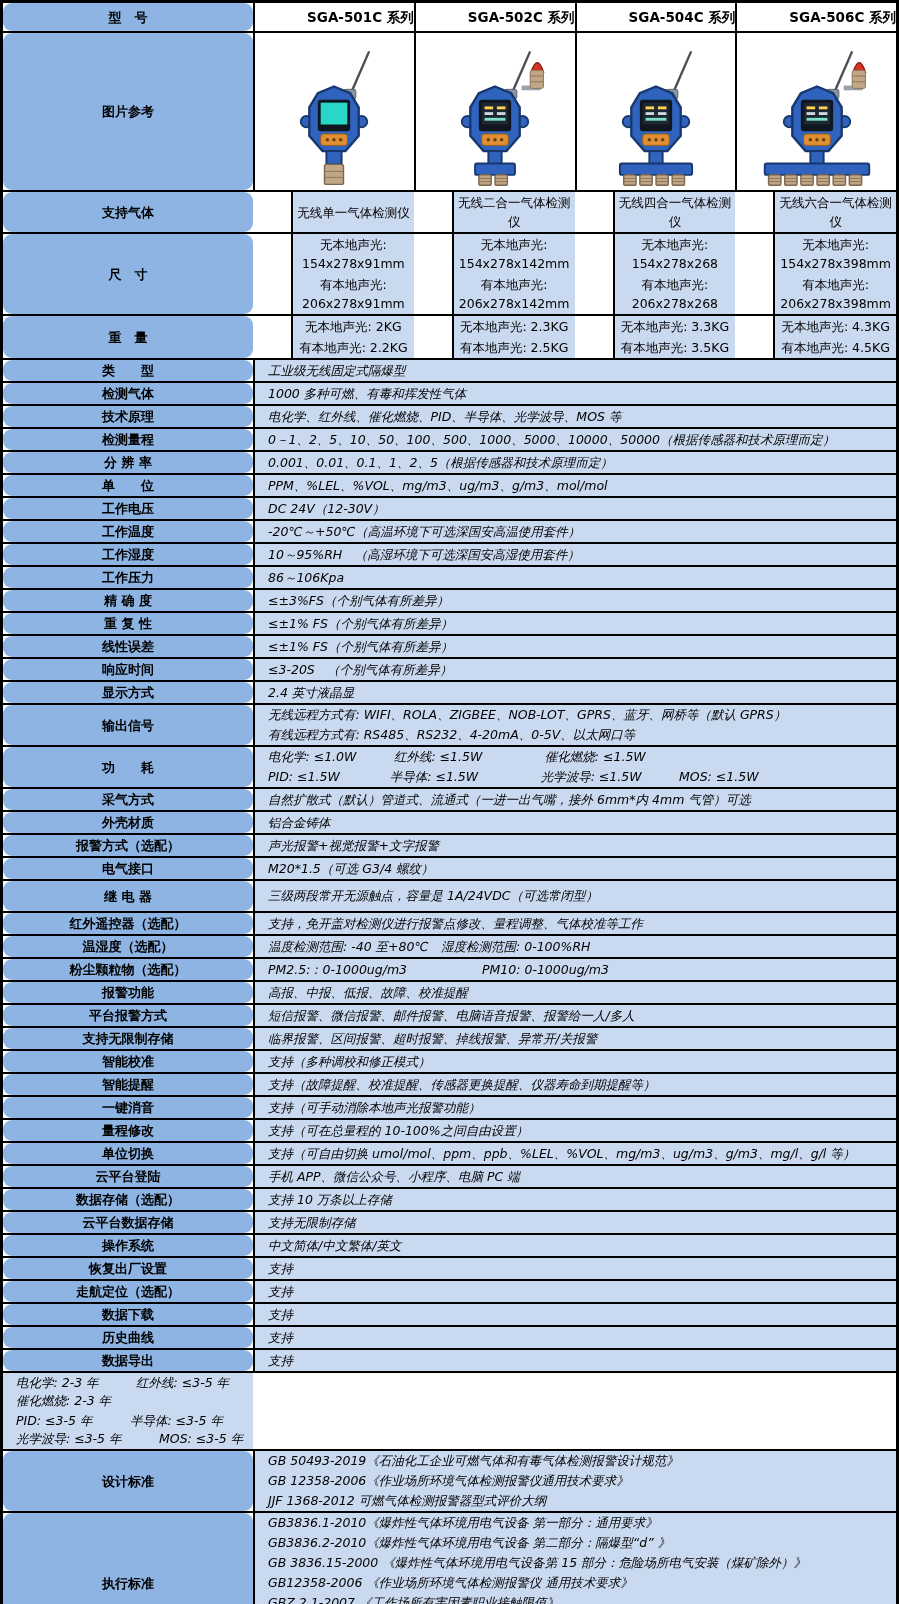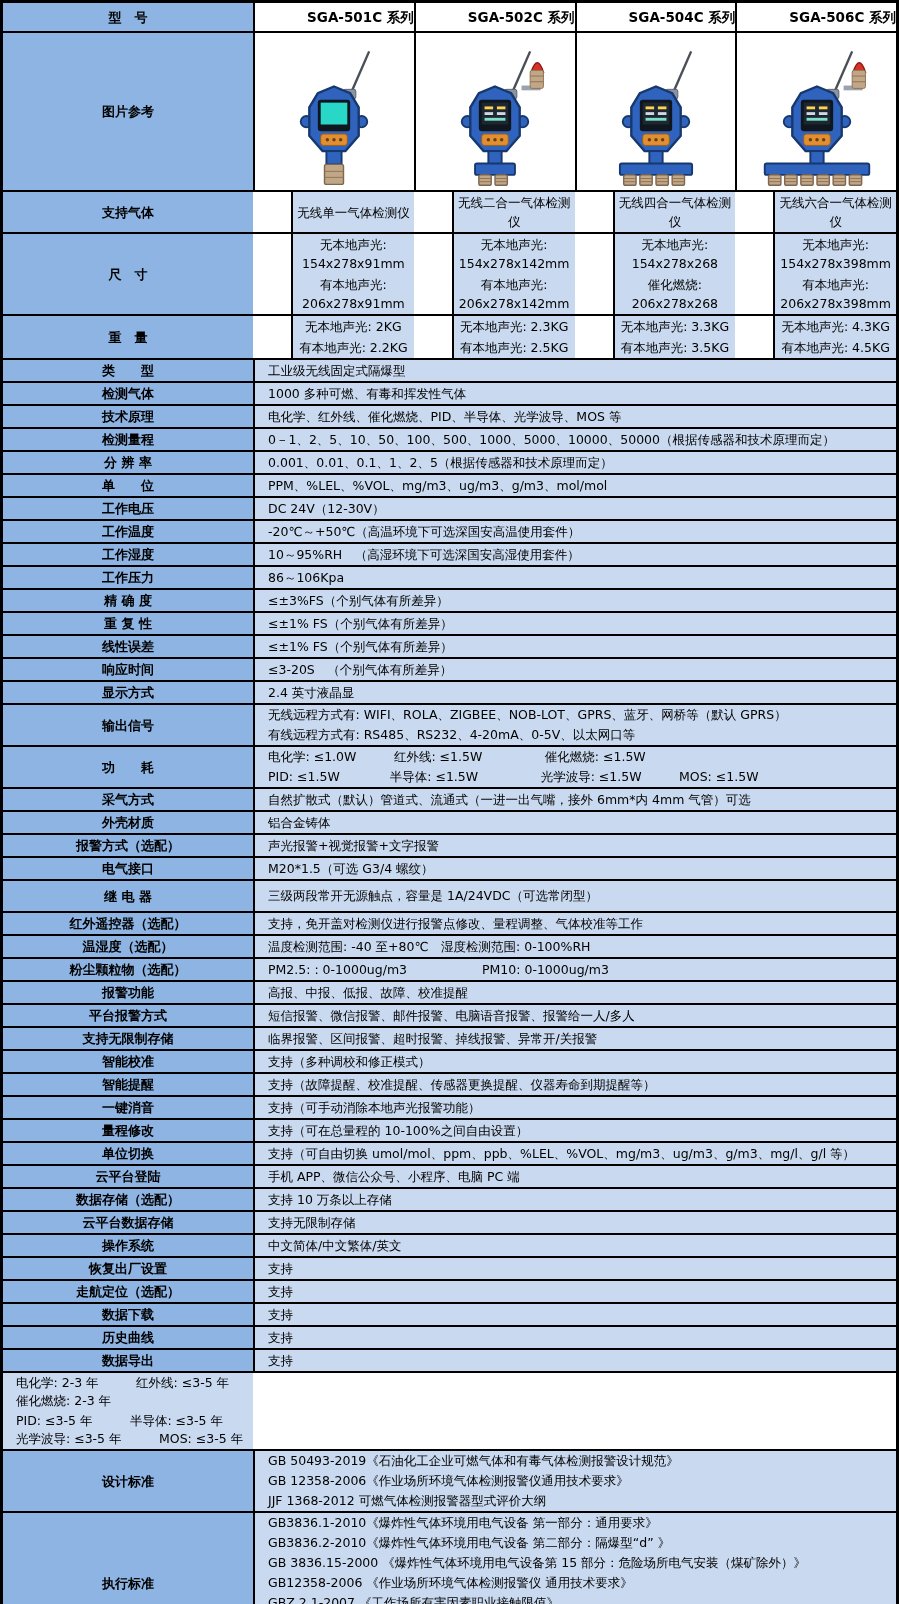--- a/index.html
+++ b/index.html
@@ -4,26 +4,26 @@
 <style>
   html,body{margin:0;padding:0;background:#ffffff;}
   body{width:899px;font-family:"DejaVu Sans","Liberation Sans",sans-serif;color:#000;}
   #spec-table{width:893px;border:3px solid #000;}
   .row{display:grid;border-top:2px solid #000;}
   .row:first-child{border-top:none;}
   .grid5{grid-template-columns:250px 1fr 1fr 1fr 1fr;}
   .grid2{grid-template-columns:250px 1fr;}
   .cell{border-left:2px solid #000;display:flex;flex-direction:column;justify-content:center;min-width:0;}
   .row > .cell:first-child{border-left:none;}
-  .label-cell{background:#8db4e2;font-weight:bold;text-align:center;font-size:13px;padding:2px 3px;line-height:17px;}
+  .label-cell{background:#8db4e2;font-weight:bold;text-align:center;font-size:13px;padding:2px 3px;line-height:17px;border-radius:9px;}
   .model-cell{background:#ffffff;font-weight:bold;text-align:right;font-size:13.5px;padding:5px 0;line-height:18px;}
   .image-cell{background:#ffffff;align-items:center;justify-content:flex-end;padding:2px 0 0 0;height:155px;}
   .value-cell{background:#c9d9ef;font-size:12.5px;}
   .value-cell.center{text-align:center;margin-left:38px;}
-  .value-cell.left{padding-left:13px;padding-right:6px;}
+  .value-cell.left{padding-left:13px;padding-right:6px;font-style:italic;}
   .line{line-height:19px;padding:1px 0;white-space:pre-wrap;}
   .grid2 .line{line-height:18px;padding:1px 0;}
   .tall .line{padding:6px 0;}
   svg{display:block;}
 </style>
 </head>
 <body>
 
 <div id="spec-table">
     <div class="row grid5">
@@ -187,21 +187,21 @@
       <div class="cell value-cell center">
         <div class="line">无本地声光: 154x278x91mm</div>
         <div class="line">有本地声光: 206x278x91mm</div>
       </div>
       <div class="cell value-cell center">
         <div class="line">无本地声光: 154x278x142mm</div>
         <div class="line">有本地声光: 206x278x142mm</div>
       </div>
       <div class="cell value-cell center">
         <div class="line">无本地声光: 154x278x268</div>
-        <div class="line">催化燃烧: 206x278x268</div>
+        <div class="line">有本地声光: 206x278x268</div>
       </div>
       <div class="cell value-cell center">
         <div class="line">无本地声光: 154x278x398mm</div>
         <div class="line">有本地声光: 206x278x398mm</div>
       </div>
     </div>
     <div class="row grid5">
       <div class="cell label-cell">重　量</div>
       <div class="cell value-cell center">
         <div class="line">无本地声光: 2KG</div>

